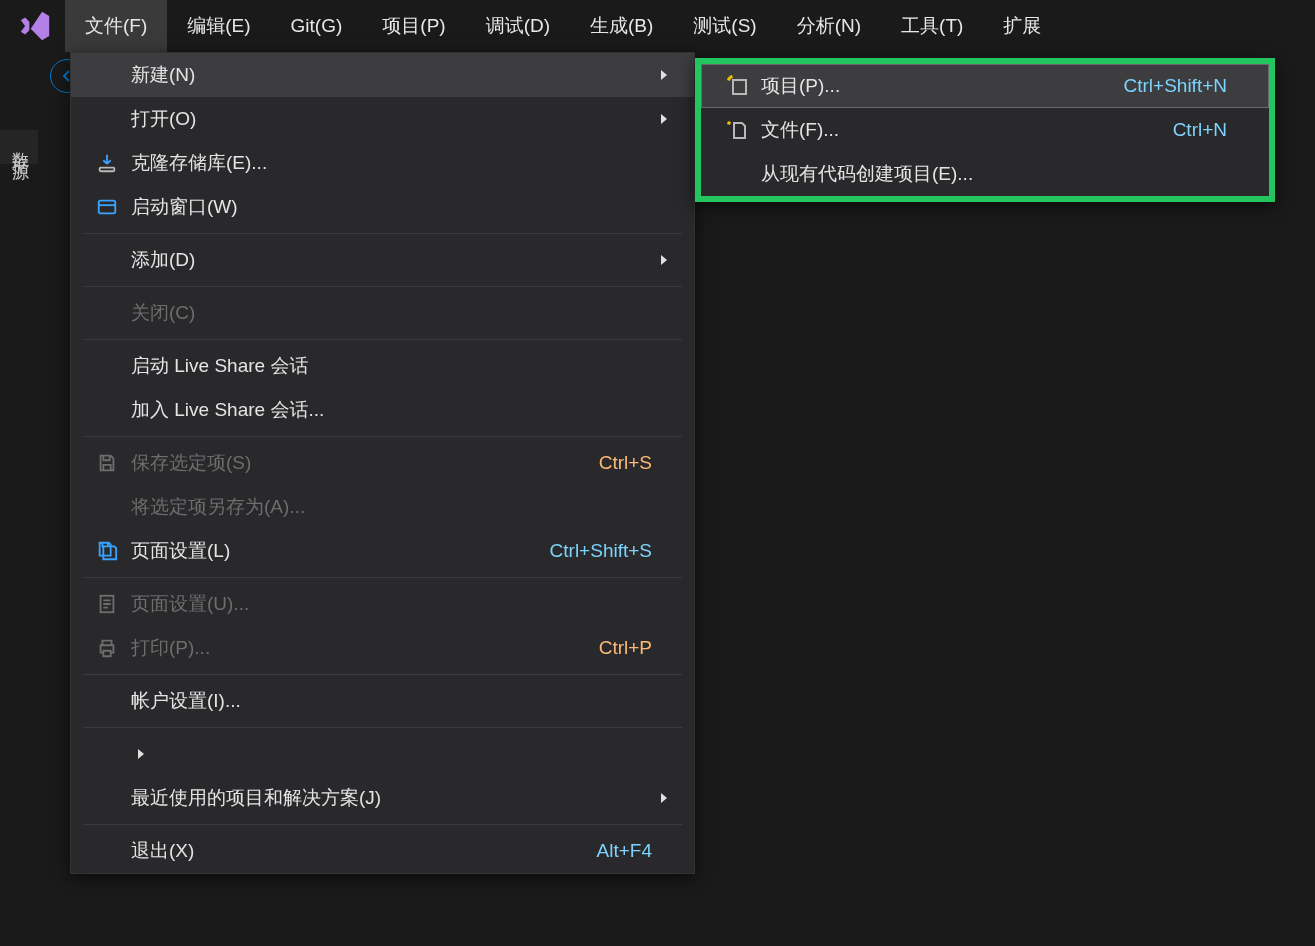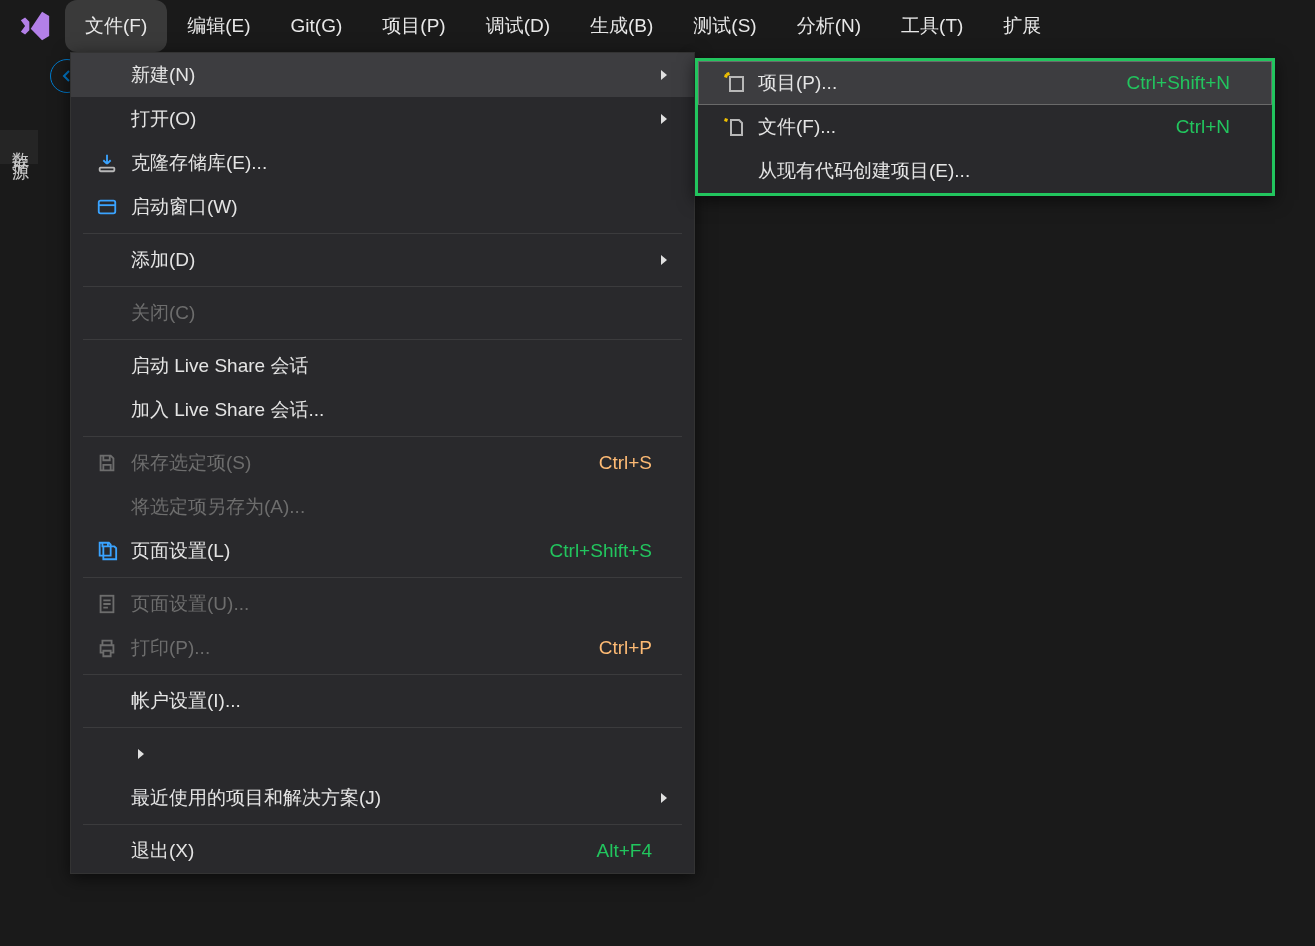--- a/index.html
+++ b/index.html
@@ -26,21 +26,20 @@
     width: 60px;
     display: flex; align-items: center; justify-content: center;
   }
   .menubar-item {
     padding: 0 20px;
     height: 52px;
     display: flex;
     align-items: center;
     color: #e8e8e8;
     cursor: default;
-    border-radius: 12px;
   }
   .menubar-item.open {
     background: #3a3a3a;
   }
 
   
   .toolbar {
     height: 48px;
     background: #1a1a1a;
     display: flex;
@@ -72,39 +71,39 @@
   }
 
   
   .dropdown {
     position: absolute;
     background: #29292c;
     border: 1px solid #333;
     box-shadow: 0 4px 16px rgba(0,0,0,0.6);
   }
   .dropdown.file { left: 70px; top: 52px; width: 625px; }
-  .dropdown.new  { left: 695px; top: 58px; width: 580px; border:3px solid #22c55e;}
+  .dropdown.new  { left: 695px; top: 58px; width: 580px; border:6px solid #22c55e;}
   .menu-row {
     display: flex;
     align-items: center;
     height: 44px;
     padding-left: 14px;
     padding-right: 18px;
     color:#e4e4e4;
   }
   .menu-row.highlight { background:#3d3d40; }
   .menu-row.new-highlight { background:#3d3d40; outline:1px solid #6a6a6a; outline-offset:-1px;}
   .menu-row.disabled { color:#6d6d6d; }
   .icon-slot {
     width: 44px;
     display:flex; align-items:center; justify-content:center;
     flex-shrink:0;
   }
   .label-slot { flex: 1 1 auto; padding-left: 2px; }
-  .shortcut-slot { flex: 0 0 auto; color:#22c55e; }
+  .shortcut-slot { flex: 0 0 auto; color:#7dd3fc; }
   .menu-row.disabled .shortcut-slot{ color:#fdba74;}
   .arrow-slot {
     width: 24px;
     display:flex; align-items:center; justify-content:center;
     flex-shrink:0;
   }
   .sep {
     height:1px; margin:4px 12px; background:#3b3b3d;
   }
 

